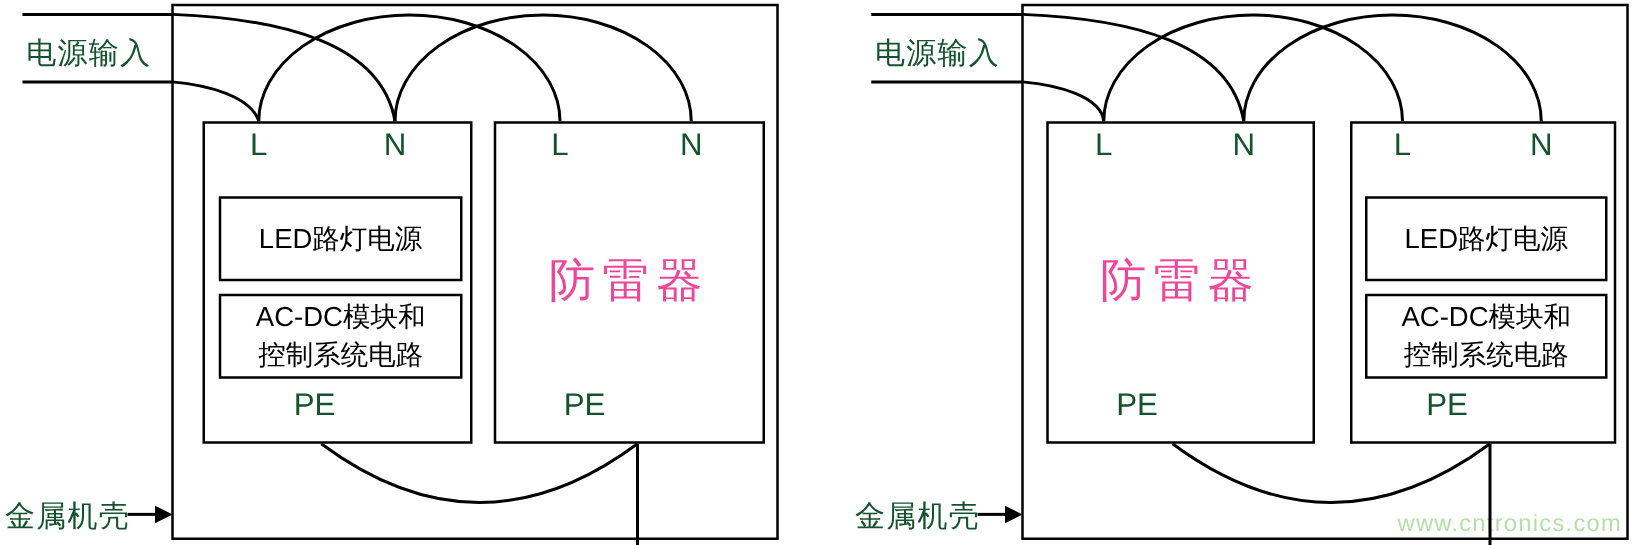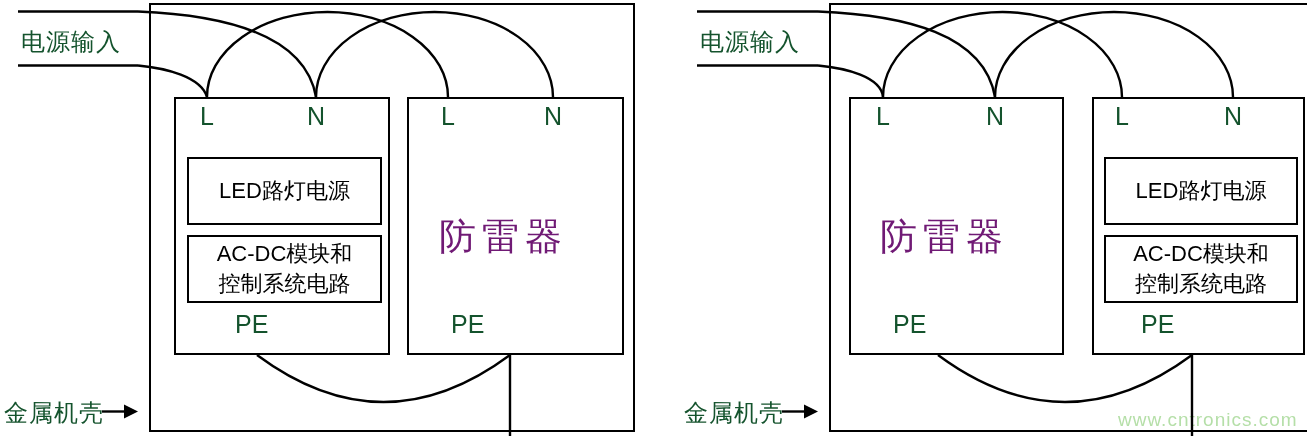--- a/index.html
+++ b/index.html
@@ -1,25 +1,25 @@
 <!DOCTYPE html>
 <html><head>
 <meta charset="utf-8">
 <style>
   html,body{margin:0;padding:0;background:#fff;}
   .canvas{position:relative;width:1307px;height:436px;background:#ffffff;
           font-family:"Liberation Sans","DejaVu Sans",sans-serif;overflow:hidden;}
-  .box{position:absolute;border:2.5px solid #000;box-sizing:border-box;background:transparent;margin-left:12px;}
+  .box{position:absolute;border:2.5px solid #000;box-sizing:border-box;background:transparent;}
   .lbl{position:absolute;color:#14532d;white-space:nowrap;}
   .cjk{font-size:24px;letter-spacing:1px;}
   .term{width:50px;text-align:center;font-size:25px;top:102px;}
   .pe{width:90px;font-size:25px;top:310px;}
   .modbox{display:flex;flex-direction:column;align-items:center;justify-content:center;}
   .modtxt{font-size:22px;line-height:30px;text-align:center;color:#000;}
-  .arrester{position:absolute;top:212px;text-align:center;color:#701a75;
+  .arrester{position:absolute;top:200px;text-align:center;color:#ec4899;
             font-family:"Liberation Serif","DejaVu Serif",serif;
             font-size:37px;letter-spacing:6px;}
   .watermark{position:absolute;left:1118px;top:409px;font-size:19px;
              letter-spacing:1px;color:#b5dfa8;z-index:1;}
   svg.wires{position:absolute;left:0;top:0;z-index:2;}
   .lbl,.box,.arrester{z-index:3;}
 </style>
 </head>
 <body>
 

